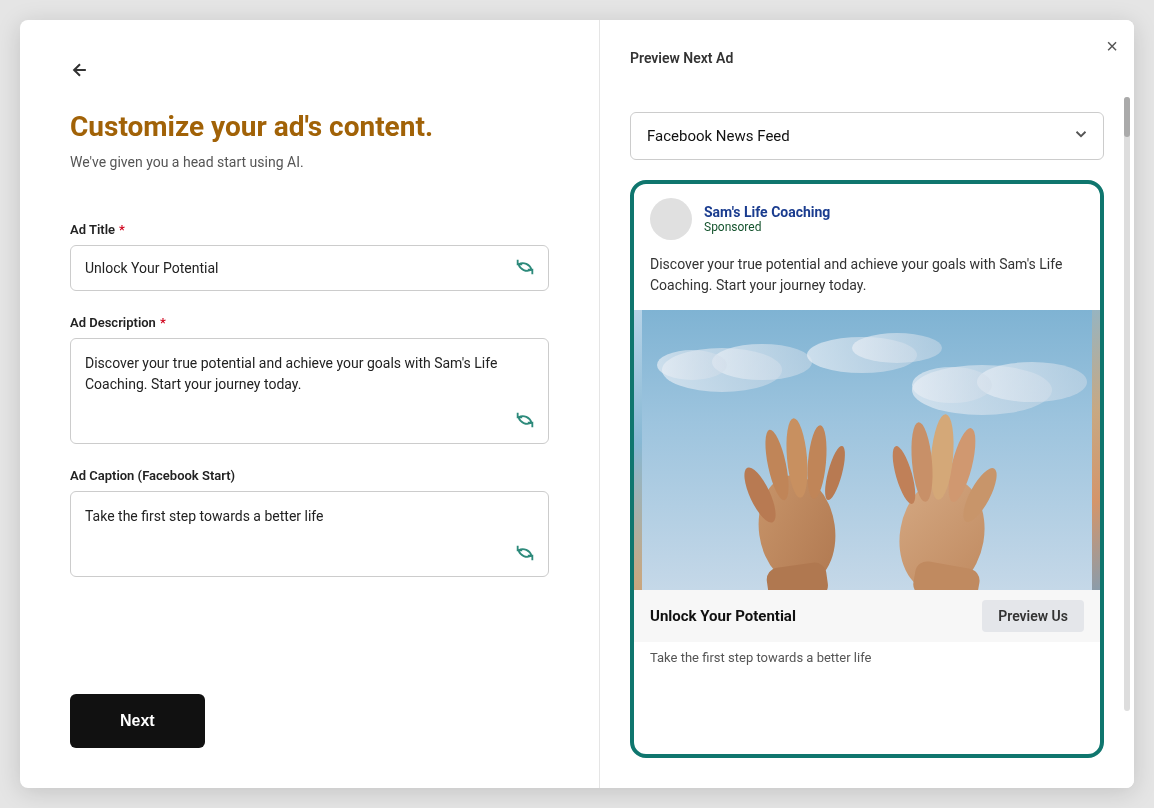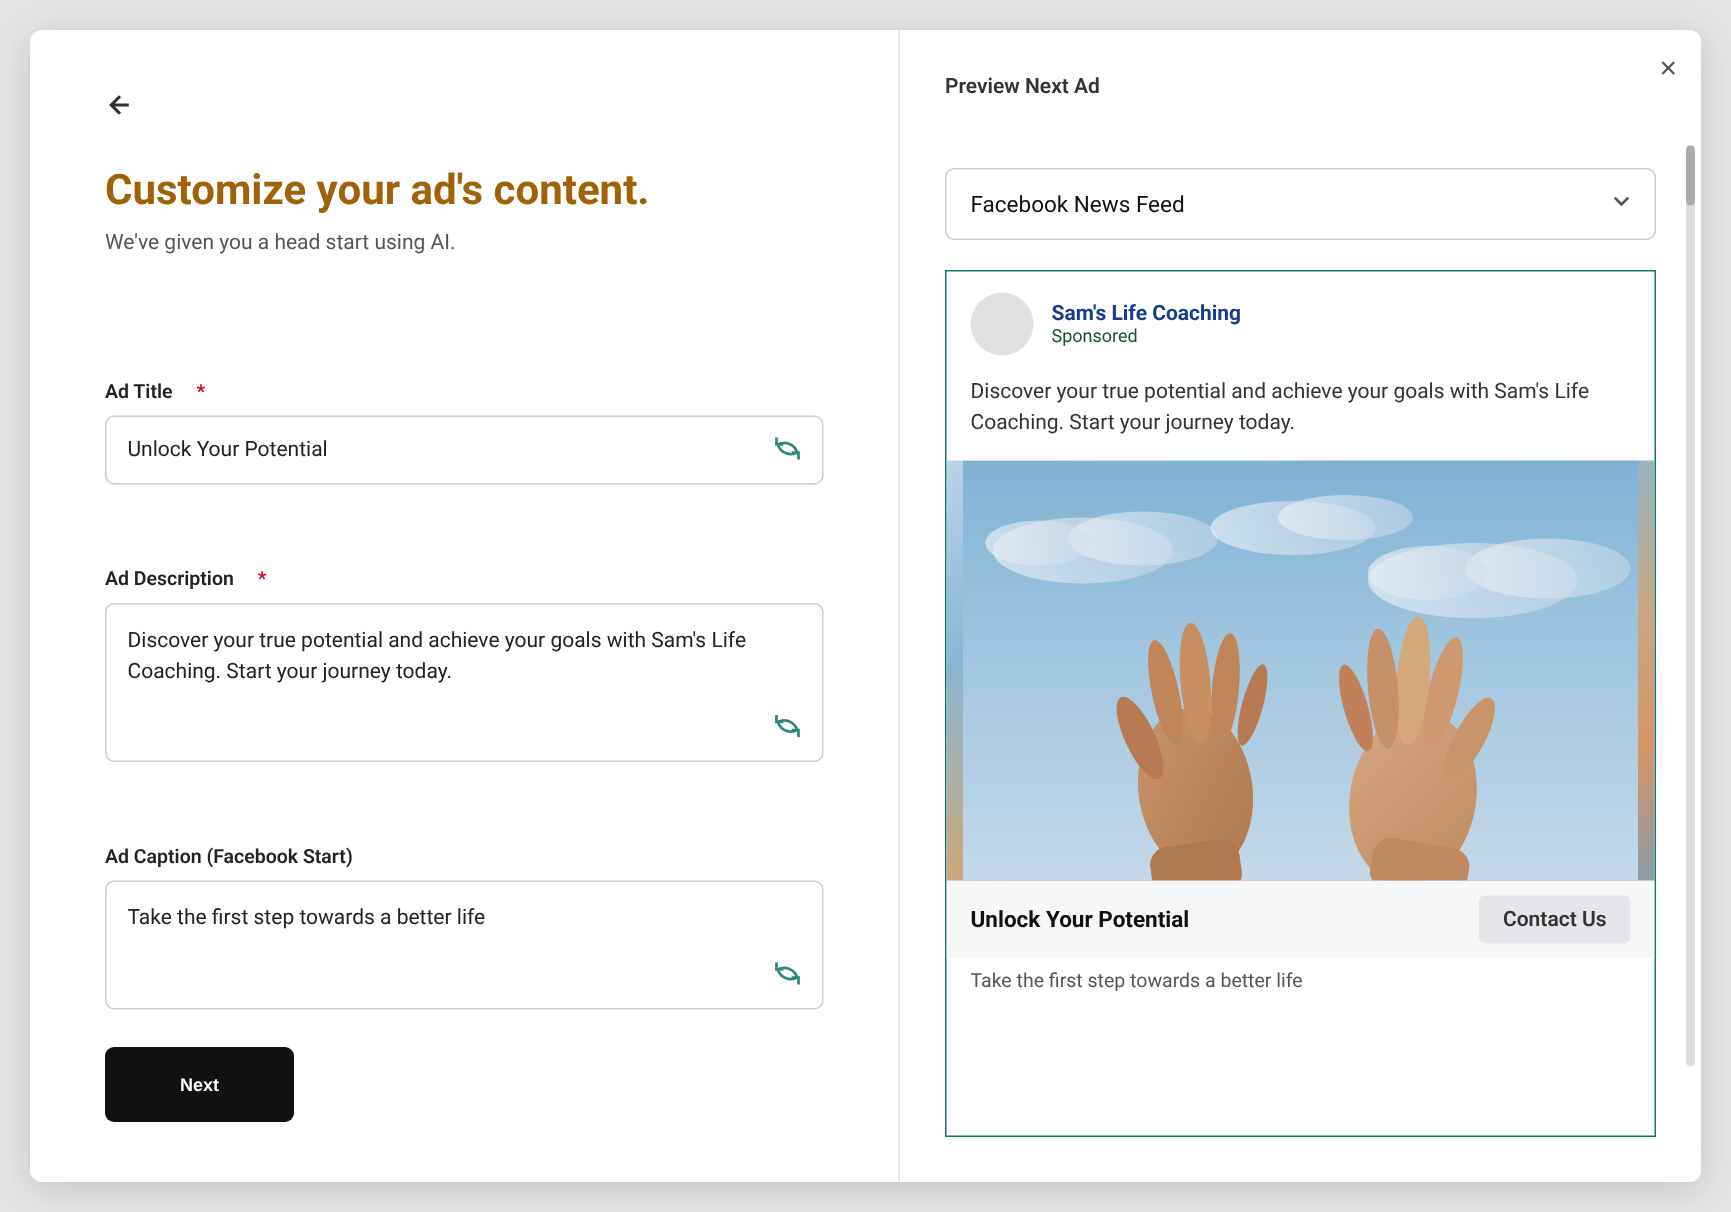--- a/index.html
+++ b/index.html
@@ -59,22 +59,21 @@
     .field-group {
       margin-bottom: 24px;
     }
     .field-label {
       font-size: 13px;
       font-weight: 600;
       color: #222;
       margin-bottom: 8px;
       display: flex;
       align-items: flex-start;
-      gap: 16px;
-      margin-top: 32px;
+      gap: 4px;
     }
     .required-star {
       color: #d0021b;
     }
     .input-wrapper {
       position: relative;
       border: 1px solid #ccc;
       border-radius: 6px;
       background: #fff;
     }
@@ -106,21 +105,21 @@
       color: #2d8a7b;
       cursor: pointer;
     }
     .next-btn {
       margin-top: auto;
       background: #111;
       color: #fff;
       border: none;
       border-radius: 6px;
       padding: 18px 50px;
-      font-size: 12px;
+      font-size: 16px;
       font-weight: 600;
       cursor: pointer;
       align-self: flex-start;
     }
 
     
     .right-panel {
       flex: 1;
       padding: 30px 30px 30px 30px;
       background: #fff;
@@ -165,22 +164,22 @@
     .dropdown-chevron {
       position: absolute;
       right: 14px;
       top: 50%;
       transform: translateY(-50%);
       pointer-events: none;
       color: #555;
     }
     
     .ad-card {
-      border: 1px solid #0f766e;
-      border-radius: 0;
+      border: 4px solid #0f766e;
+      border-radius: 16px;
       overflow: hidden;
       flex: 1;
     }
     .ad-header {
       padding: 14px 16px;
       display: flex;
       align-items: center;
       gap: 12px;
     }
     .ad-avatar {
@@ -432,21 +431,21 @@
           <ellipse cx="262" cy="165" rx="8" ry="30" fill="#c08058" transform="rotate(-16, 262, 165)"></ellipse>
 
           <rect x="125" y="255" width="60" height="35" rx="12" fill="#b07850" transform="rotate(-8, 155, 270)"></rect>
           <rect x="272" y="255" width="65" height="35" rx="12" fill="#c08a60" transform="rotate(10, 305, 272)"></rect>
         </svg>
       </div>
 
       <div class="ad-footer">
         <div class="ad-cta-row">
           <span class="ad-cta-title">Unlock Your Potential</span>
-          <button class="ad-cta-btn">Contact Us</button>
+          <button class="ad-cta-btn">Preview Us</button>
         </div>
       </div>
 
       <div class="ad-caption">Take the first step towards a better life</div>
     </div>
 
     <div class="right-scrollbar">
       <div class="right-scrollbar-thumb"></div>
     </div>
   </div>

